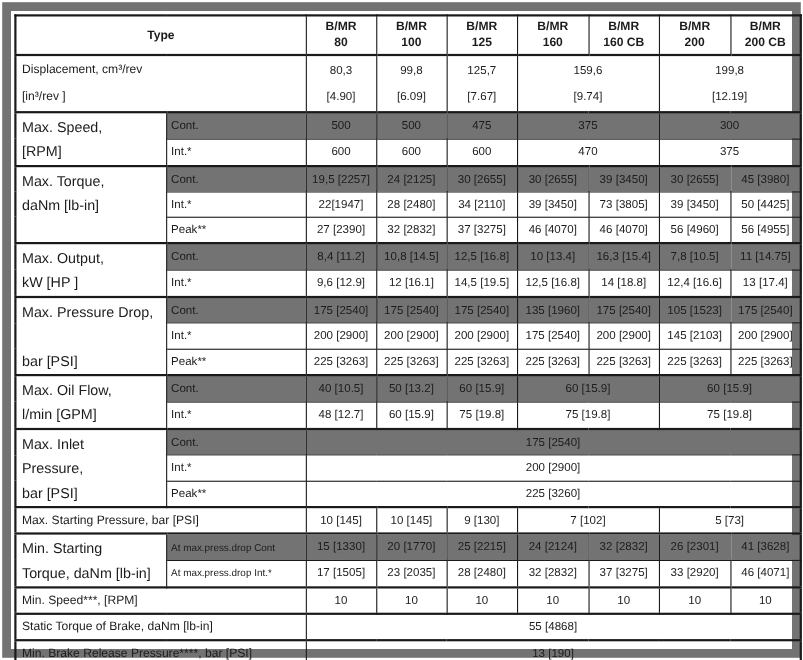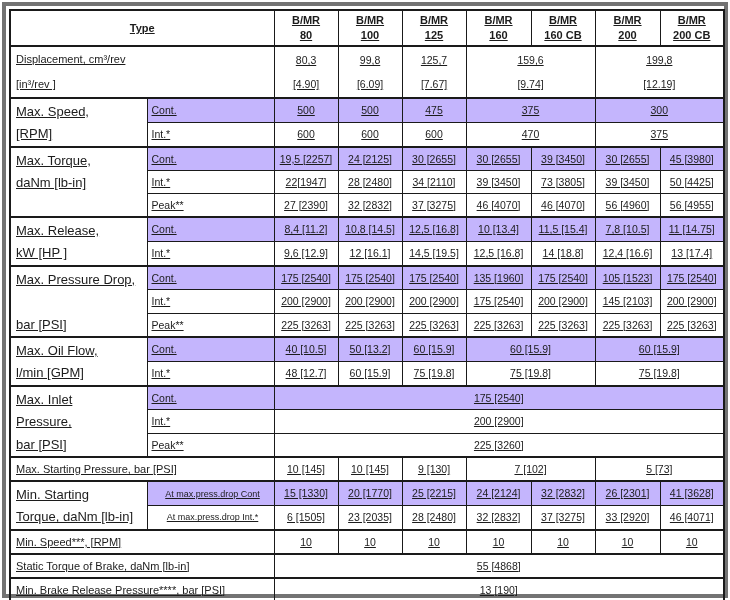--- a/index.html
+++ b/index.html
@@ -1,38 +1,38 @@
 <!DOCTYPE html>
 <html><head>
 <meta charset="utf-8">
 <style>
   html,body{margin:0;padding:0;background:#ffffff;}
   .sheet{position:relative;width:730px;height:600px;background:#ffffff;box-sizing:border-box;
          font-family:"Liberation Sans","DejaVu Sans",sans-serif;color:#1c1c1c;}
-  .frame{position:absolute;left:2px;top:2px;right:2px;bottom:2px;border:4px solid #737373;
-         padding:3px;box-sizing:border-box;background:#ffffff;text-decoration:underline;}
+  .frame{position:absolute;left:2px;top:2px;right:2px;bottom:2px;border:8px solid #737373;
+         padding:3px;box-sizing:border-box;background:#ffffff;}
   table{width:100%;height:100%;border-collapse:collapse;table-layout:fixed;
         border:2px solid #1a1a1a;}
   th,td{border:1px solid #1a1a1a;padding:0;font-size:10.5px;overflow:hidden;}
   tr.sec>td{border-top:2px solid #1a1a1a;}
   thead th{font-weight:bold;font-size:11px;text-align:center;vertical-align:middle;
            white-space:pre-line;line-height:1.35;border-bottom:2px solid #1a1a1a;}
   thead tr{height:36px;}
   tbody tr{height:21px;}
   tbody tr.disp{height:50px;margin-left:33px;}
   td.val{text-align:center;vertical-align:middle;white-space:pre-line;line-height:2.1;}
   tr.disp td.val{line-height:2.3;}
   td.lbl{font-size:13px;text-align:left;vertical-align:top;padding:2px 2px 0 5px;
          white-space:pre-line;line-height:22.4px;}
   td.lbl2{font-size:11px;text-align:left;vertical-align:middle;padding-left:5px;
           white-space:pre-line;line-height:25px;}
   td.lblfull{font-size:11px;text-align:left;vertical-align:middle;padding-left:5px;}
   td.sub{font-size:10.5px;text-align:left;vertical-align:middle;padding-left:4px;}
-  td.subsm{font-size:9px;text-align:center;vertical-align:middle;padding-left:4px;}
-  td.shade{background:#c4b5fd;}
+  td.subsm{font-size:9px;text-align:left;vertical-align:middle;padding-left:4px;}
+  td.shade{background:#737373;}
 </style>
 </head>
 <body>
 
 <div class="sheet">
   <div class="frame">
     <table>
       <colgroup>
         <col style="width:137px">
           <col style="width:127px">
@@ -122,28 +122,28 @@
             <td class="sub">Peak**</td>
             <td class="val">27 [2390]</td>
             <td class="val">32 [2832]</td>
             <td class="val">37 [3275]</td>
             <td class="val">46 [4070]</td>
             <td class="val">46 [4070]</td>
             <td class="val">56 [4960]</td>
             <td class="val">56 [4955]</td>
           </tr>
           <tr class="sec">
-            <td rowspan="2" class="lbl">Max. Release,
+            <td rowspan="2" class="lbl">Max. Output,
 kW [HP ]</td>
             <td class="sub shade">Cont.</td>
             <td class="val shade">8,4 [11.2]</td>
             <td class="val shade">10,8 [14.5]</td>
             <td class="val shade">12,5 [16.8]</td>
             <td class="val shade">10 [13.4]</td>
-            <td class="val shade">11,5 [15.4]</td>
+            <td class="val shade">16,3 [15.4]</td>
             <td class="val shade">7,8 [10.5]</td>
             <td class="val shade">11 [14.75]</td>
           </tr>
           <tr>
             <td class="sub">Int.*</td>
             <td class="val">9,6 [12.9]</td>
             <td class="val">12 [16.1]</td>
             <td class="val">14,5 [19.5]</td>
             <td class="val">12,5 [16.8]</td>
             <td class="val">14 [18.8]</td>
@@ -231,21 +231,21 @@
             <td class="val shade">15 [1330]</td>
             <td class="val shade">20 [1770]</td>
             <td class="val shade">25 [2215]</td>
             <td class="val shade">24 [2124]</td>
             <td class="val shade">32 [2832]</td>
             <td class="val shade">26 [2301]</td>
             <td class="val shade">41 [3628]</td>
           </tr>
           <tr>
             <td class="subsm">At max.press.drop Int.*</td>
-            <td class="val">6 [1505]</td>
+            <td class="val">17 [1505]</td>
             <td class="val">23 [2035]</td>
             <td class="val">28 [2480]</td>
             <td class="val">32 [2832]</td>
             <td class="val">37 [3275]</td>
             <td class="val">33 [2920]</td>
             <td class="val">46 [4071]</td>
           </tr>
           <tr class="sec">
             <td colspan="2" class="lblfull">Min. Speed***, [RPM]</td>
             <td class="val">10</td>

